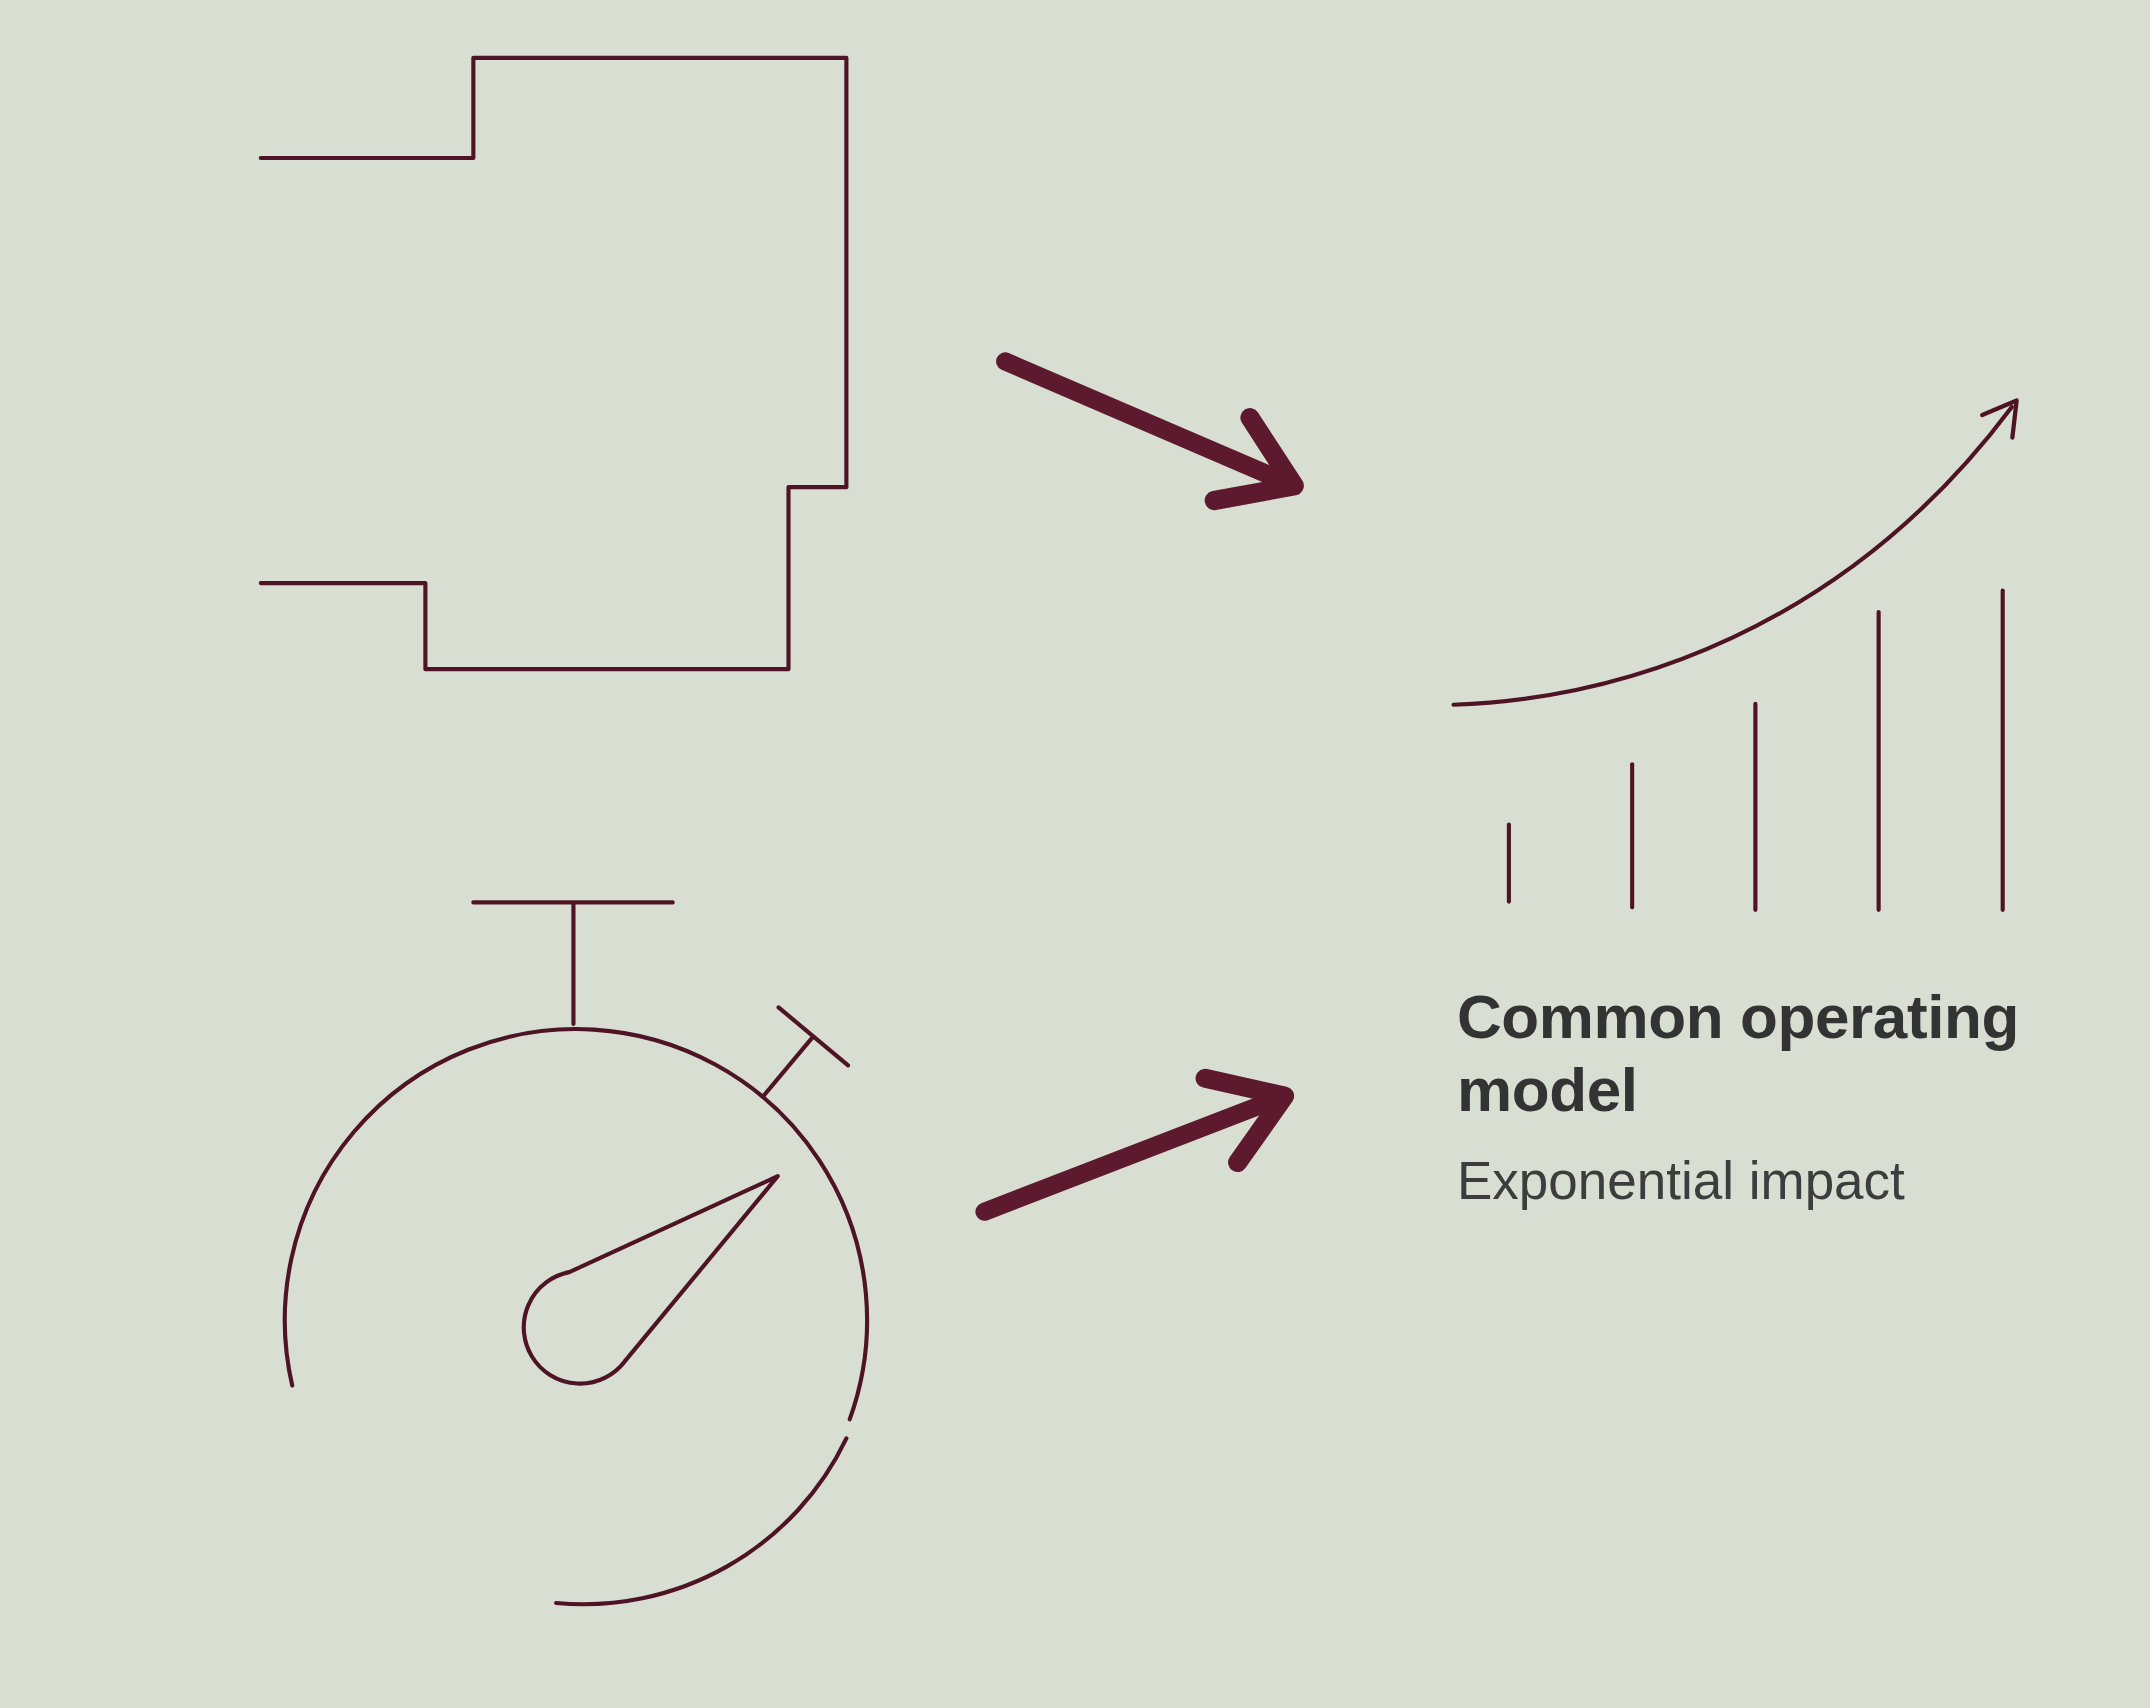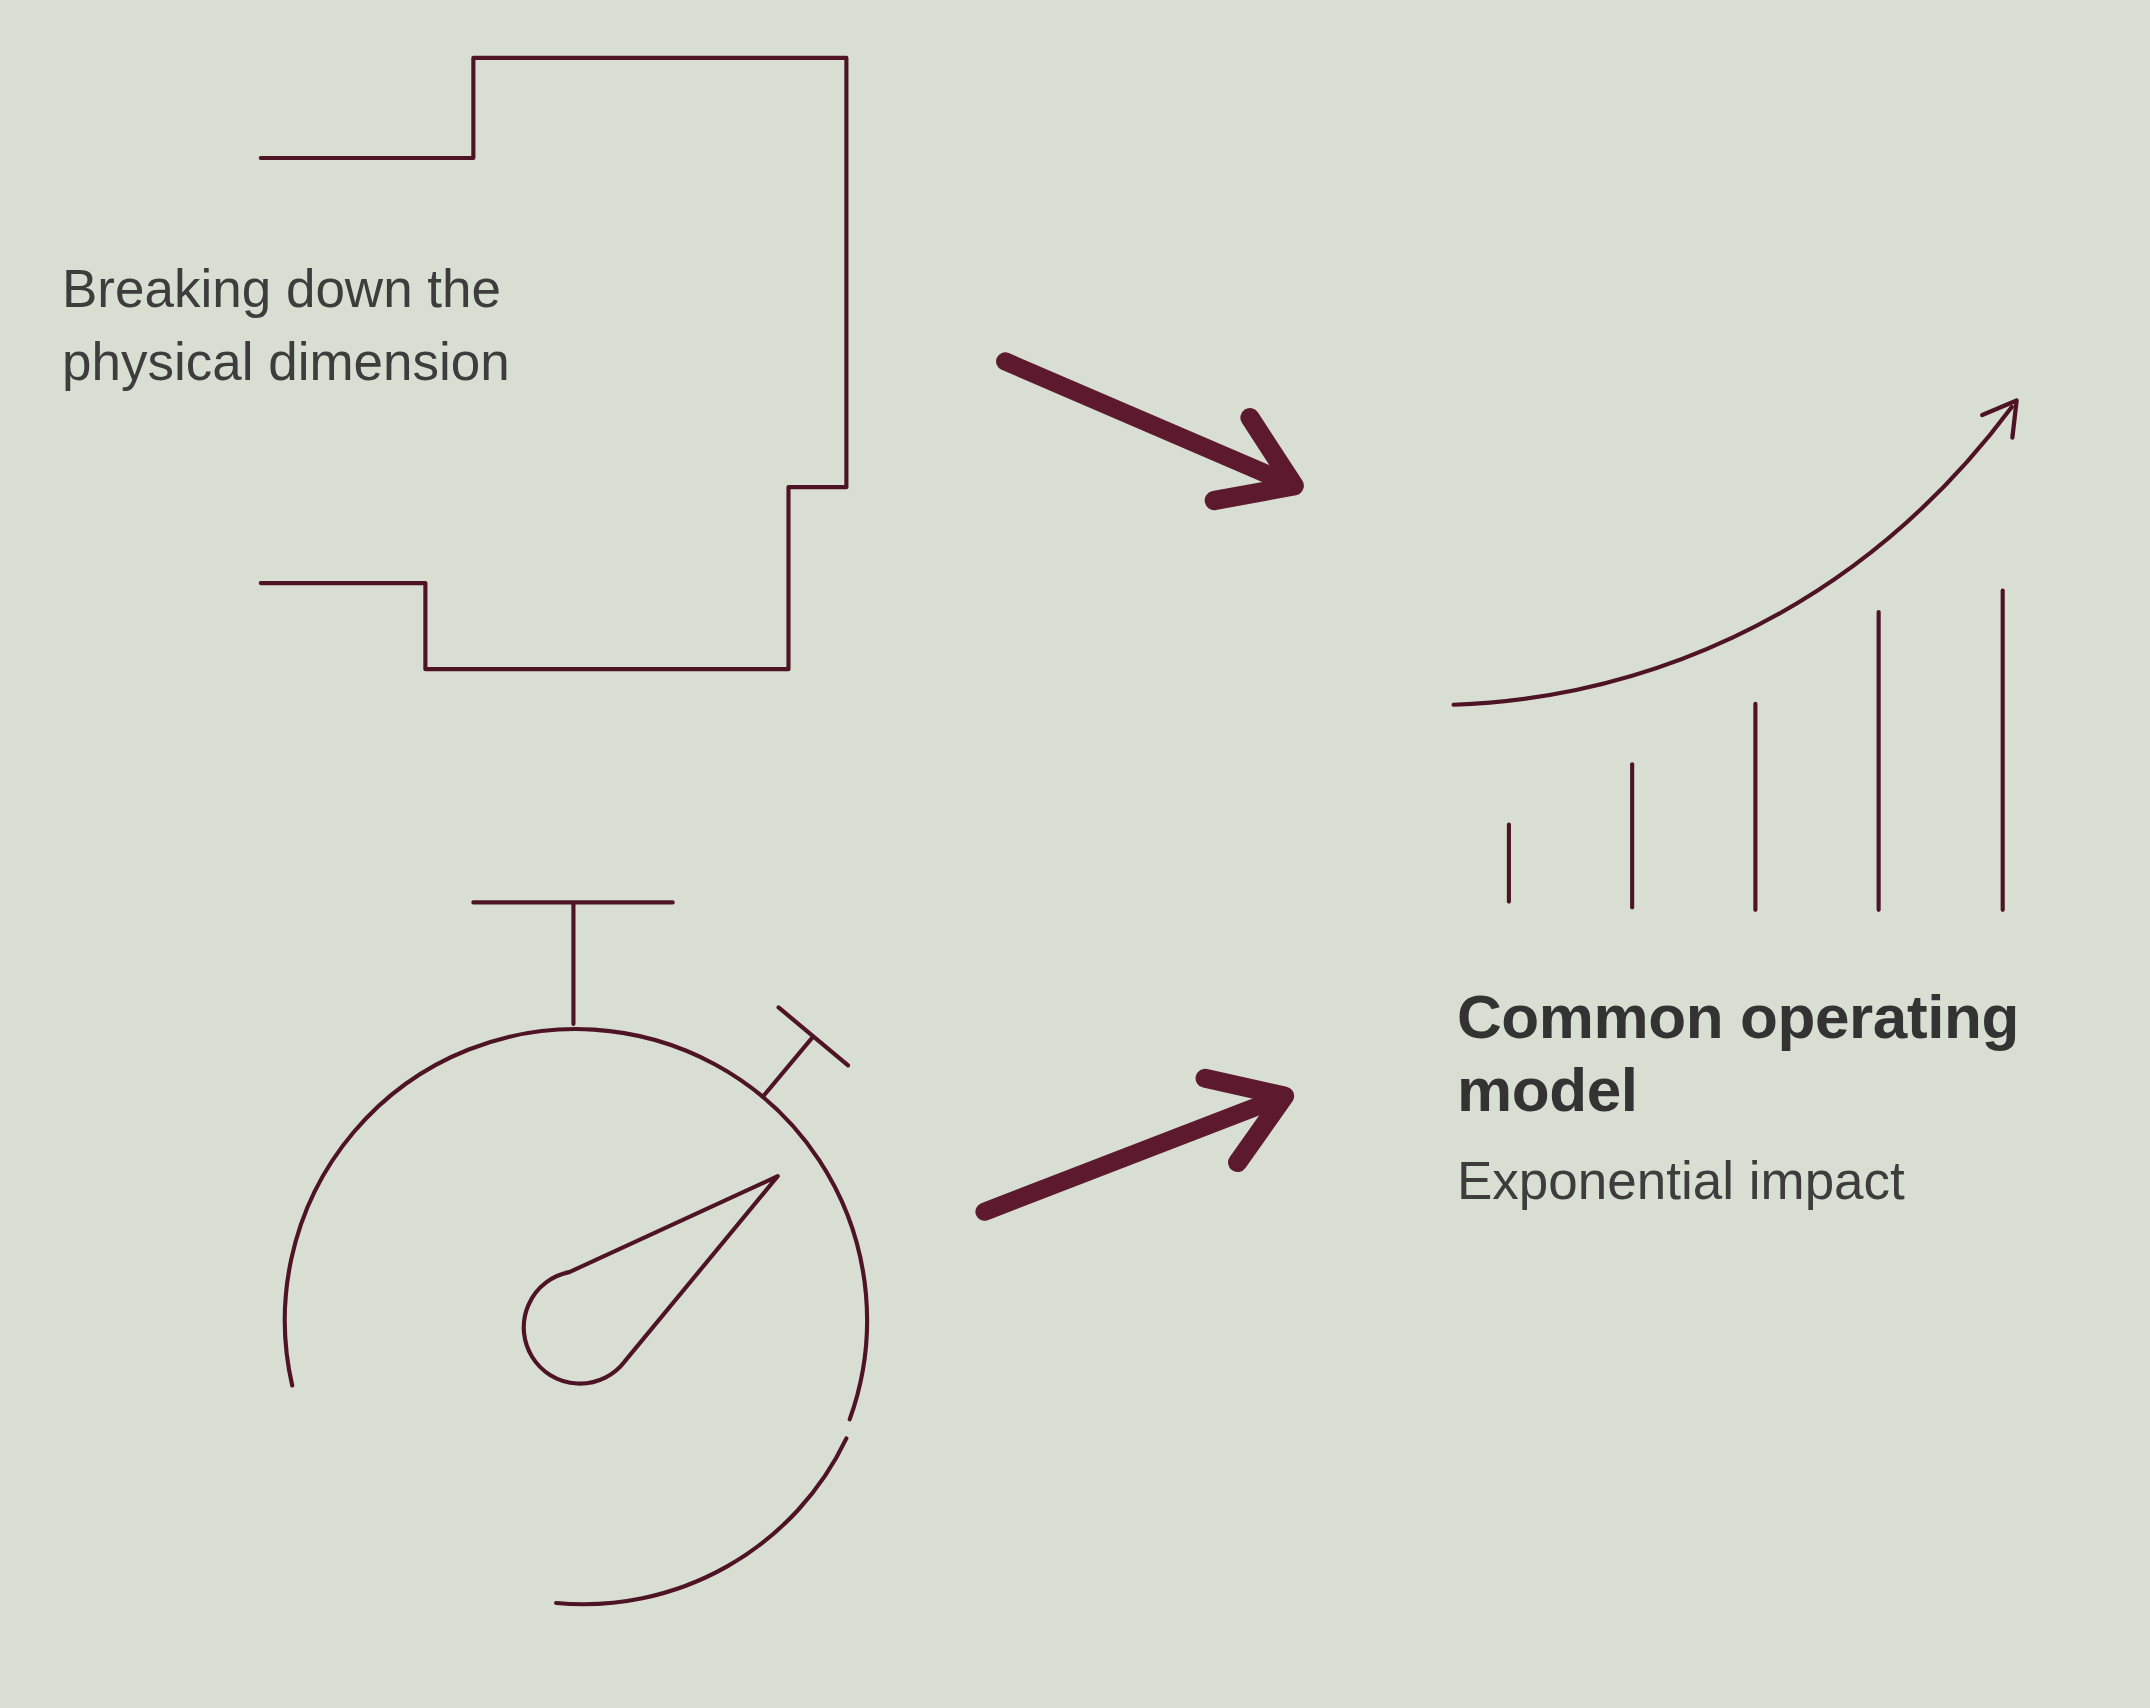--- a/index.html
+++ b/index.html
@@ -111,21 +111,20 @@
 
   <g>
     <line class="bold" x1="1215" y1="437" x2="1552" y2="582" marker-end="url(#head-bold)"></line>
   </g>
   <g>
     <line class="bold" x1="1190" y1="1465" x2="1540" y2="1330" marker-end="url(#head-bold)"></line>
   </g>
 </svg>
 
 <div class="label" id="modular-label">
-  <p>Breaking down the physical dimension</p>
 </div>
 
 <div class="label" id="agile-label">
 </div>
 
 <div class="label" id="outcome-label">
   <h2>Common operating model</h2>
   <p>Exponential impact</p>
 </div>
 

